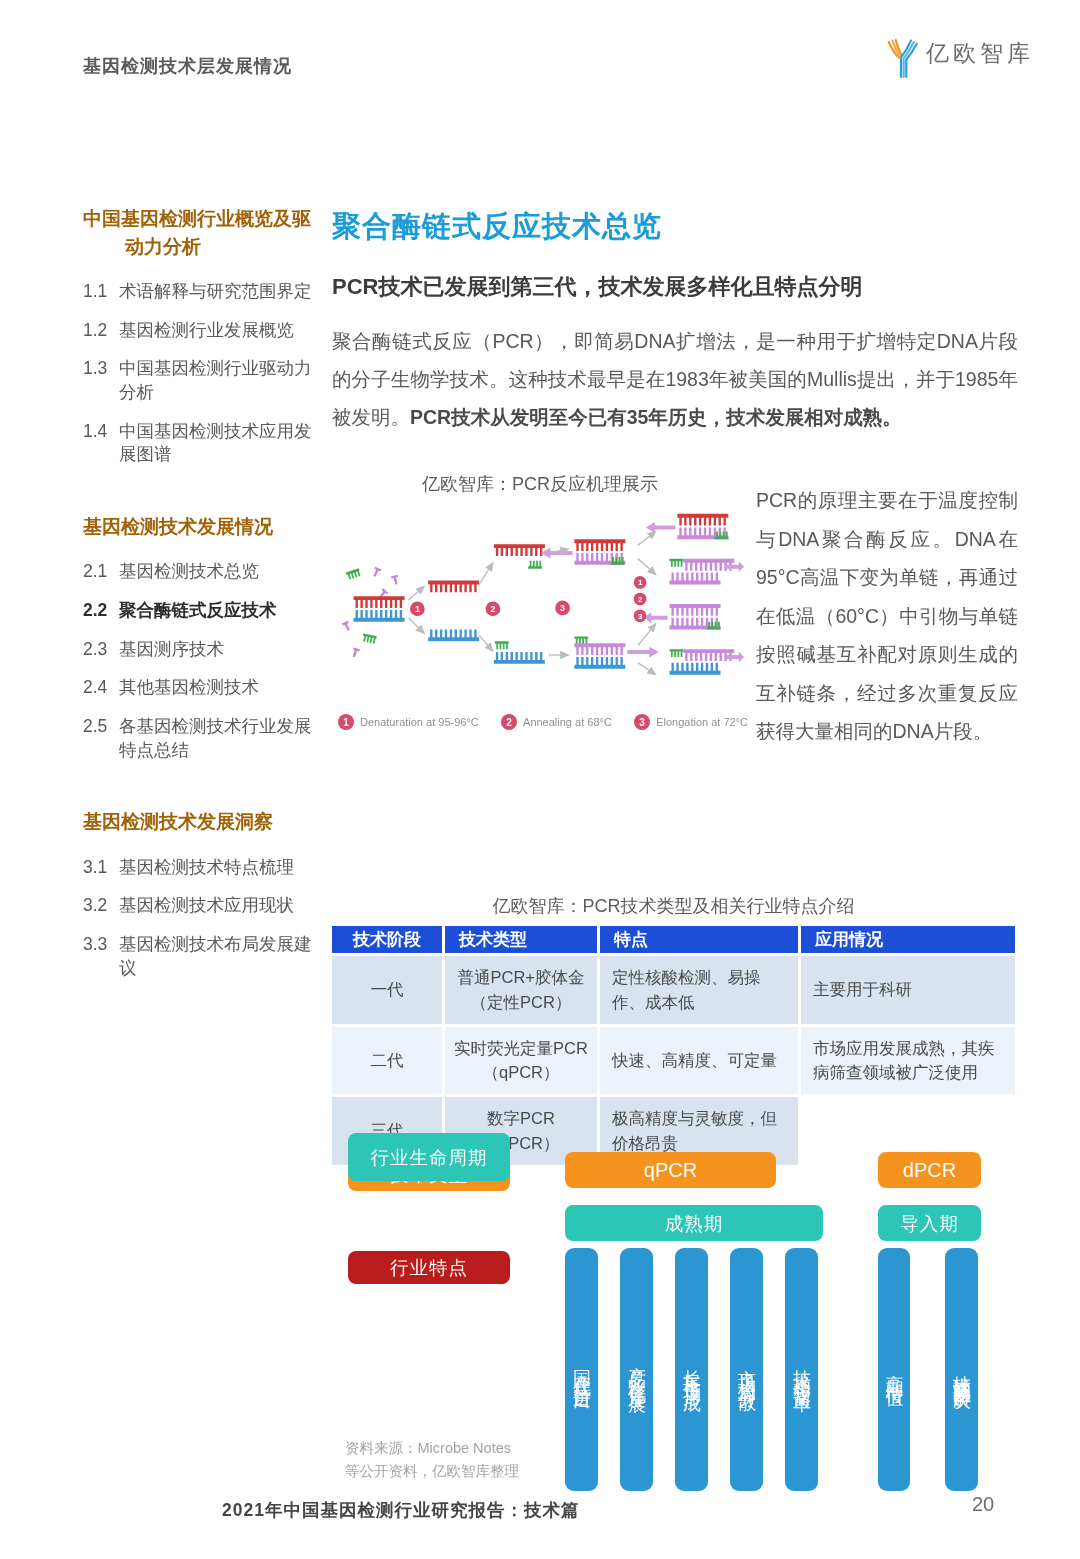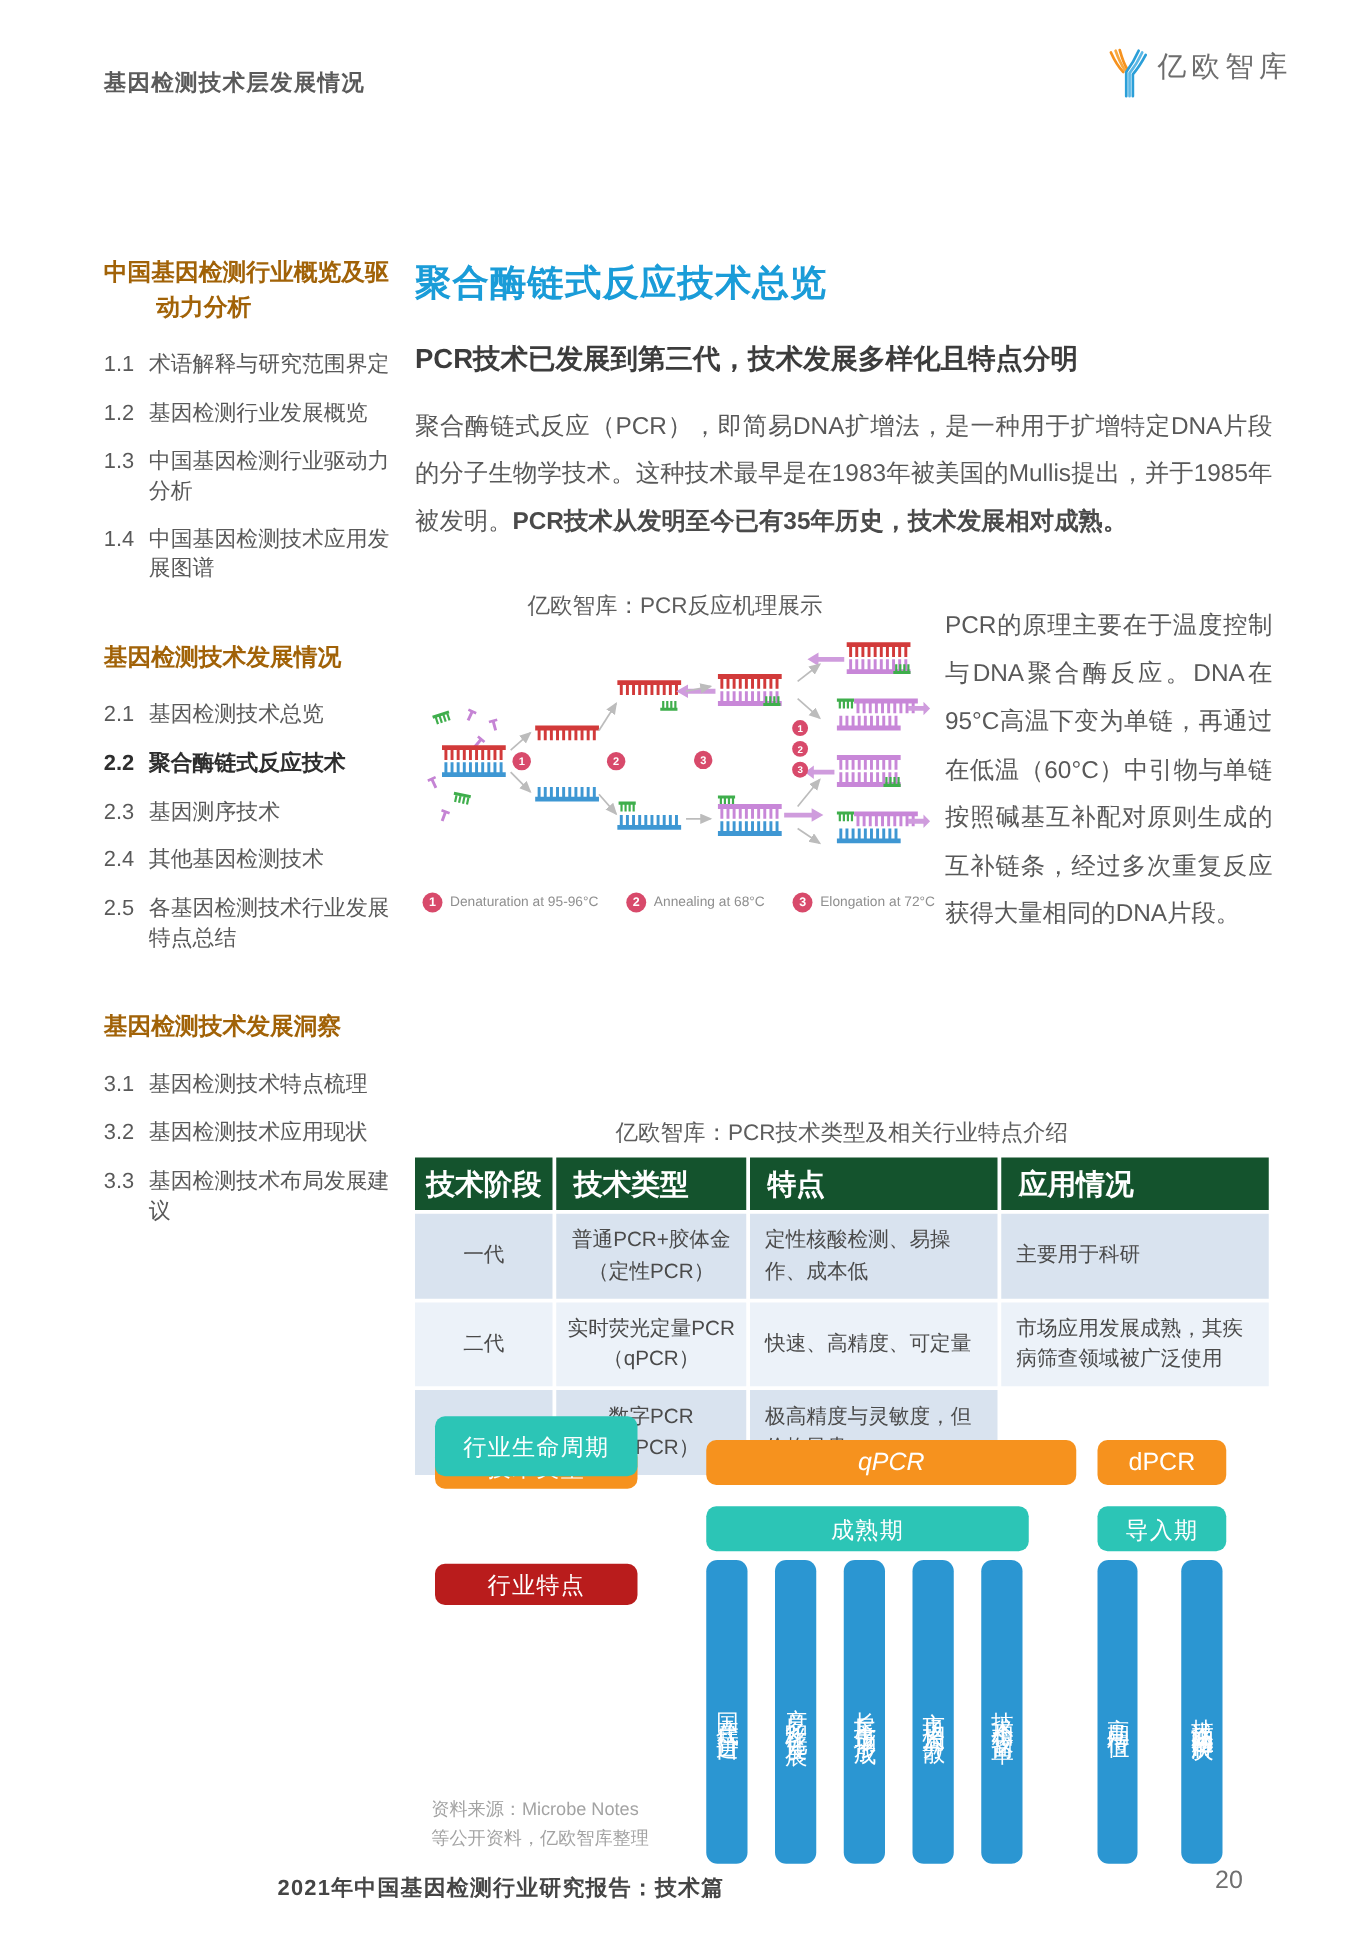--- a/index.html
+++ b/index.html
@@ -31,21 +31,21 @@
   .legend { position:absolute; left:338px; top:714px; width:410px; display:flex; justify-content:space-between; align-items:center; }
   .legend-item { display:flex; align-items:center; gap:6px; }
   .legend-dot { width:16px; height:16px; border-radius:50%; background:#d84a6b; color:#fff; font-size:10px; font-weight:bold; display:flex; align-items:center; justify-content:center; }
   .legend-lbl { font-size:11px; color:#8f8f8f; }
   .side-text { position:absolute; left:756px; top:481px; width:262px; font-size:19.5px; line-height:38.5px; color:#595959; text-align:justify; }
   .para2 { position:absolute; left:332px; top:780px; width:688px; font-size:19.5px; line-height:38px; color:#595959; text-align:justify; }
   .tbl-title { position:absolute; left:332px; top:894px; width:683px; text-align:center; font-size:18px; color:#5d5d5d; }
 
   
   .pcr-table { position:absolute; left:332px; top:926px; width:683px; display:grid; grid-template-columns:110px 152px 198px 214px; gap:3px; background:#fff; }
-  .th { background:#14532d; color:#fff; font-weight:bold; font-size:23px; height:42px; display:flex; align-items:center; padding-left:14px; }
+  .th { background:#1d4ed8; color:#fff; font-weight:bold; font-size:17px; height:27px; display:flex; align-items:center; padding-left:14px; }
   .th.center { justify-content:center; padding-left:0; }
   .td { font-size:16.5px; color:#4a4a4a; line-height:1.5; padding:9px 12px; display:flex; align-items:center; min-height:52px; }
   .td.center { justify-content:center; text-align:center; padding-left:4px; padding-right:4px; }
   .row-a { background:#d9e3ef; }
   .row-b { background:#ecf2f9; }
 
   
   .lc-box { position:absolute; border-radius:8px; color:#fff; display:flex; align-items:center; justify-content:center; font-size:18.5px; letter-spacing:1px; }
   .lc-orange { background:#f6921e; }
   .lc-teal { background:#2cc5b6; }
@@ -299,21 +299,21 @@
 
     <div class="td center row-a">三代</div>
     <div class="td center row-a">数字PCR（dPCR）</div>
     <div class="td row-a">极高精度与灵敏度，但价格昂贵</div>
   </div>
 
   <div class="lc-box lc-orange" style="left:348px; top:1158px; width:162px; height:33px;">技术类型</div>
   <div class="lc-box lc-teal" style="left:348px; top:1133px; width:162px; height:48px;">行业生命周期</div>
   <div class="lc-box lc-blue" style="left:348px; top:1251px; width:162px; height:33px;">行业特点</div>
 
-  <div class="lc-box lc-orange lc-type" style="left:565px; top:1152px; width:296px; height:36px;font-style:italic;">qPCR</div>
+  <div class="lc-box lc-orange lc-type" style="left:565px; top:1152px; width:211px; height:36px;">qPCR</div>
   <div class="lc-box lc-teal" style="left:565px; top:1205px; width:258px; height:36px;">成熟期</div>
 
   <div class="lc-box lc-orange lc-type" style="left:878px; top:1152px; width:103px; height:36px;">dPCR</div>
   <div class="lc-box lc-teal" style="left:878px; top:1205px; width:103px; height:36px;">导入期</div>
 
   <div class="trait-bar" style="left:565px; top:1248px;">
       <span class="vtxt">国产代替进口</span>
     </div>
   <div class="trait-bar" style="left:620px; top:1248px;">
       <span class="vtxt">产品多样化发展</span>

